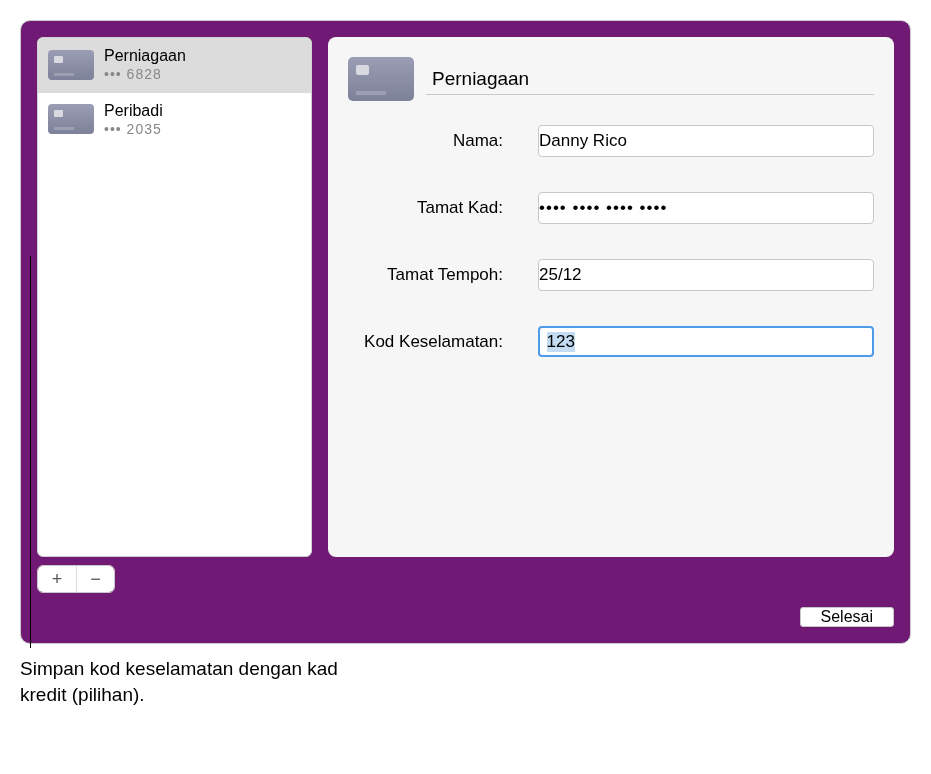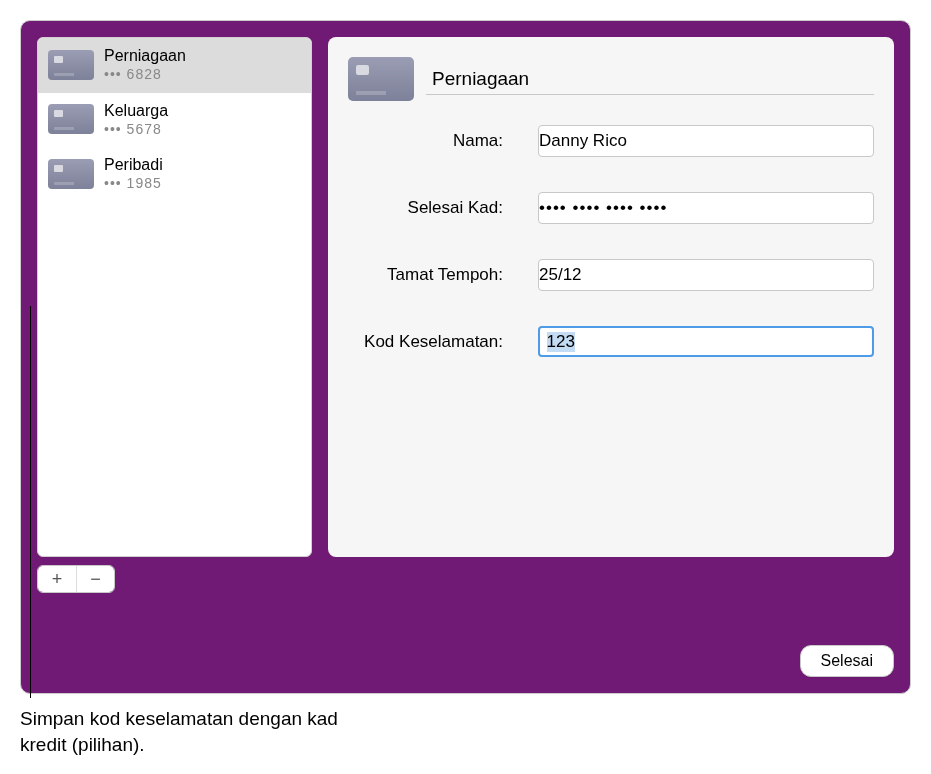--- a/index.html
+++ b/index.html
@@ -196,28 +196,27 @@
     }
     .focused-wrap {
       position: relative;
     }
     .footer {
       display: flex;
       justify-content: flex-end;
       margin-top: 14px;
     }
     .done-btn {
-      padding: 6px 20px;
+      padding: 0 20px;
       font-size: 16px;
       border: 1px solid #c8c8c8;
-      border-radius: 11px;
+      border-radius: 3px;
       background: #fff;
       cursor: default;
       box-shadow: 0 1px 1px rgba(0,0,0,0.05);
-      margin-top: 38px;
     }
     .callout {
       position: relative;
       margin-top: 12px;
     }
     .callout-line {
       position: absolute;
       left: 10px;
       top: -400px;
       width: 1px;
@@ -245,33 +244,26 @@
       <div class="card-list">
 
         <div class="card-item selected">
           <div class="card-icon-small"></div>
           <div class="card-item-text">
             <span class="card-title">Perniagaan</span>
             <span class="card-sub dots">••• 6828</span>
           </div>
         </div>
 
-        <div class="card-item">
-          <div class="card-icon-small"></div>
-          <div class="card-item-text">
-            <span class="card-title">Keluarga</span>
-            <span class="card-sub dots">••• 5678</span>
-          </div>
-        </div>
 
         <div class="card-item">
           <div class="card-icon-small"></div>
           <div class="card-item-text">
             <span class="card-title">Peribadi</span>
-            <span class="card-sub dots">••• 1985</span>
+            <span class="card-sub dots">••• 2035</span>
           </div>
         </div>
 
       </div>
 
       <div class="list-controls">
         <div class="list-btn">+</div>
         <div class="list-btn">−</div>
       </div>
     </div>
@@ -279,21 +271,21 @@
     <div class="detail-panel">
       <div class="title-row">
         <div class="card-icon-large"></div>
         <input class="title-input" value="Perniagaan" style="">
       </div>
 
       <div class="form-rows">
         <div class="form-label">Nama:</div>
         <input class="form-input" value="Danny Rico" style="">
 
-        <div class="form-label">Selesai Kad:</div>
+        <div class="form-label">Tamat Kad:</div>
         <input class="form-input dots" value="•••• •••• •••• ••••" style="">
 
         <div class="form-label">Tamat Tempoh:</div>
         <input class="form-input" value="25/12" style="">
 
         <div class="form-label">Kod Keselamatan:</div>
         <div class="focused-wrap">
           <div class="form-input focused" style="display:flex;align-items:center;">
             <span class="sel-text">123</span>
           </div>

